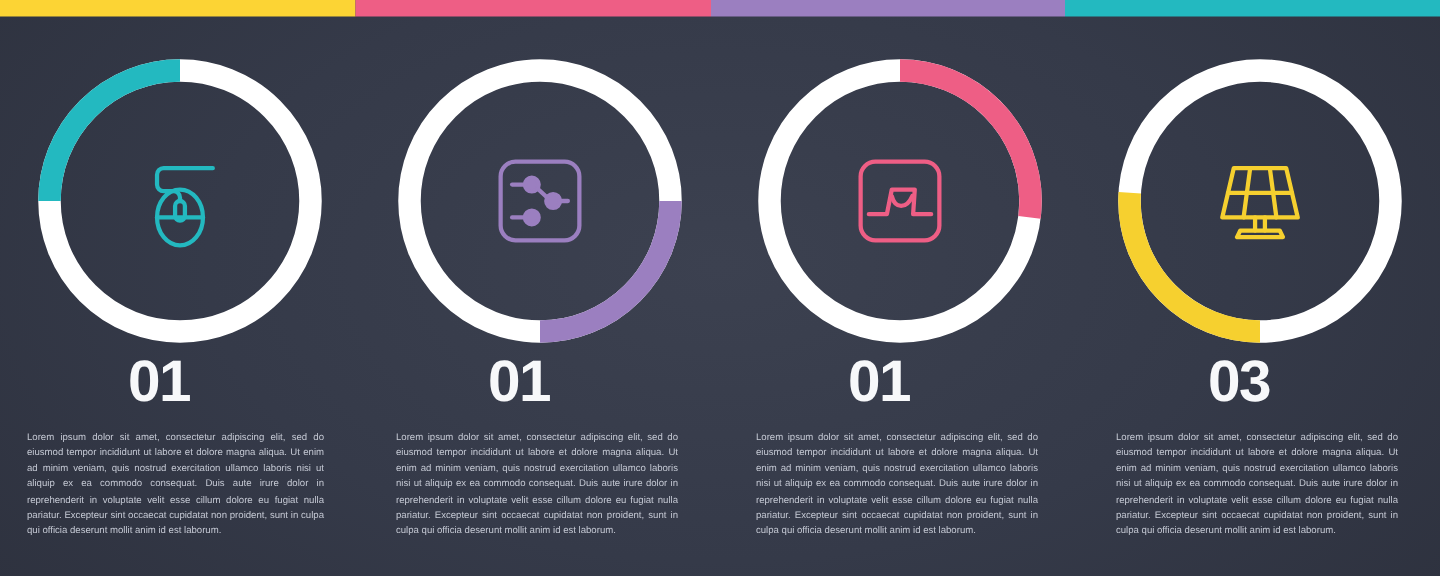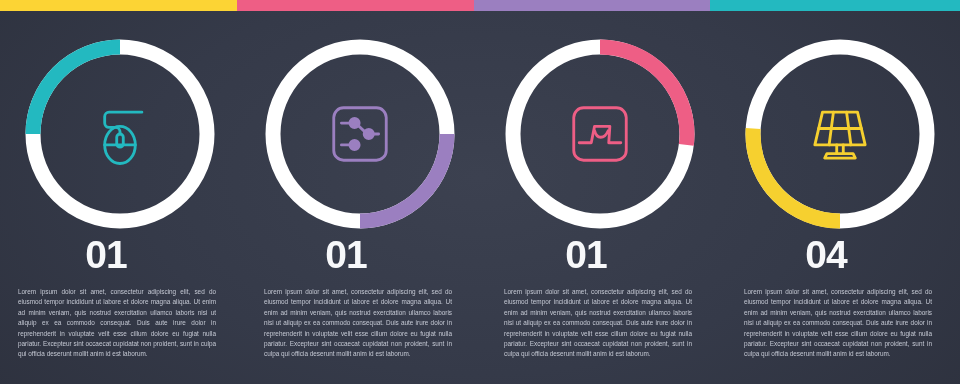--- a/index.html
+++ b/index.html
@@ -138,16 +138,16 @@
       <path d="M16 12 H48 L55 42 H9 Z"></path>
       <path d="M12.5 27 H51.5"></path>
       <path d="M26 12 L22 42"></path>
       <path d="M38 12 L42 42"></path>
       <path d="M29 42 V50"></path>
       <path d="M35 42 V50"></path>
       <path d="M18 54 H46 L44 50 H20 Z"></path>
     </svg>
     </div>
       </div>
-      <div class="num">04</div>
+      <div class="num">03</div>
       <p class="body-text">Lorem ipsum dolor sit amet, consectetur adipiscing elit, sed do eiusmod tempor incididunt ut labore et dolore magna aliqua. Ut enim ad minim veniam, quis nostrud exercitation ullamco laboris nisi ut aliquip ex ea commodo consequat. Duis aute irure dolor in reprehenderit in voluptate velit esse cillum dolore eu fugiat nulla pariatur. Excepteur sint occaecat cupidatat non proident, sunt in culpa qui officia deserunt mollit anim id est laborum.</p>
     </div>
   </div>
 
 </body></html>

